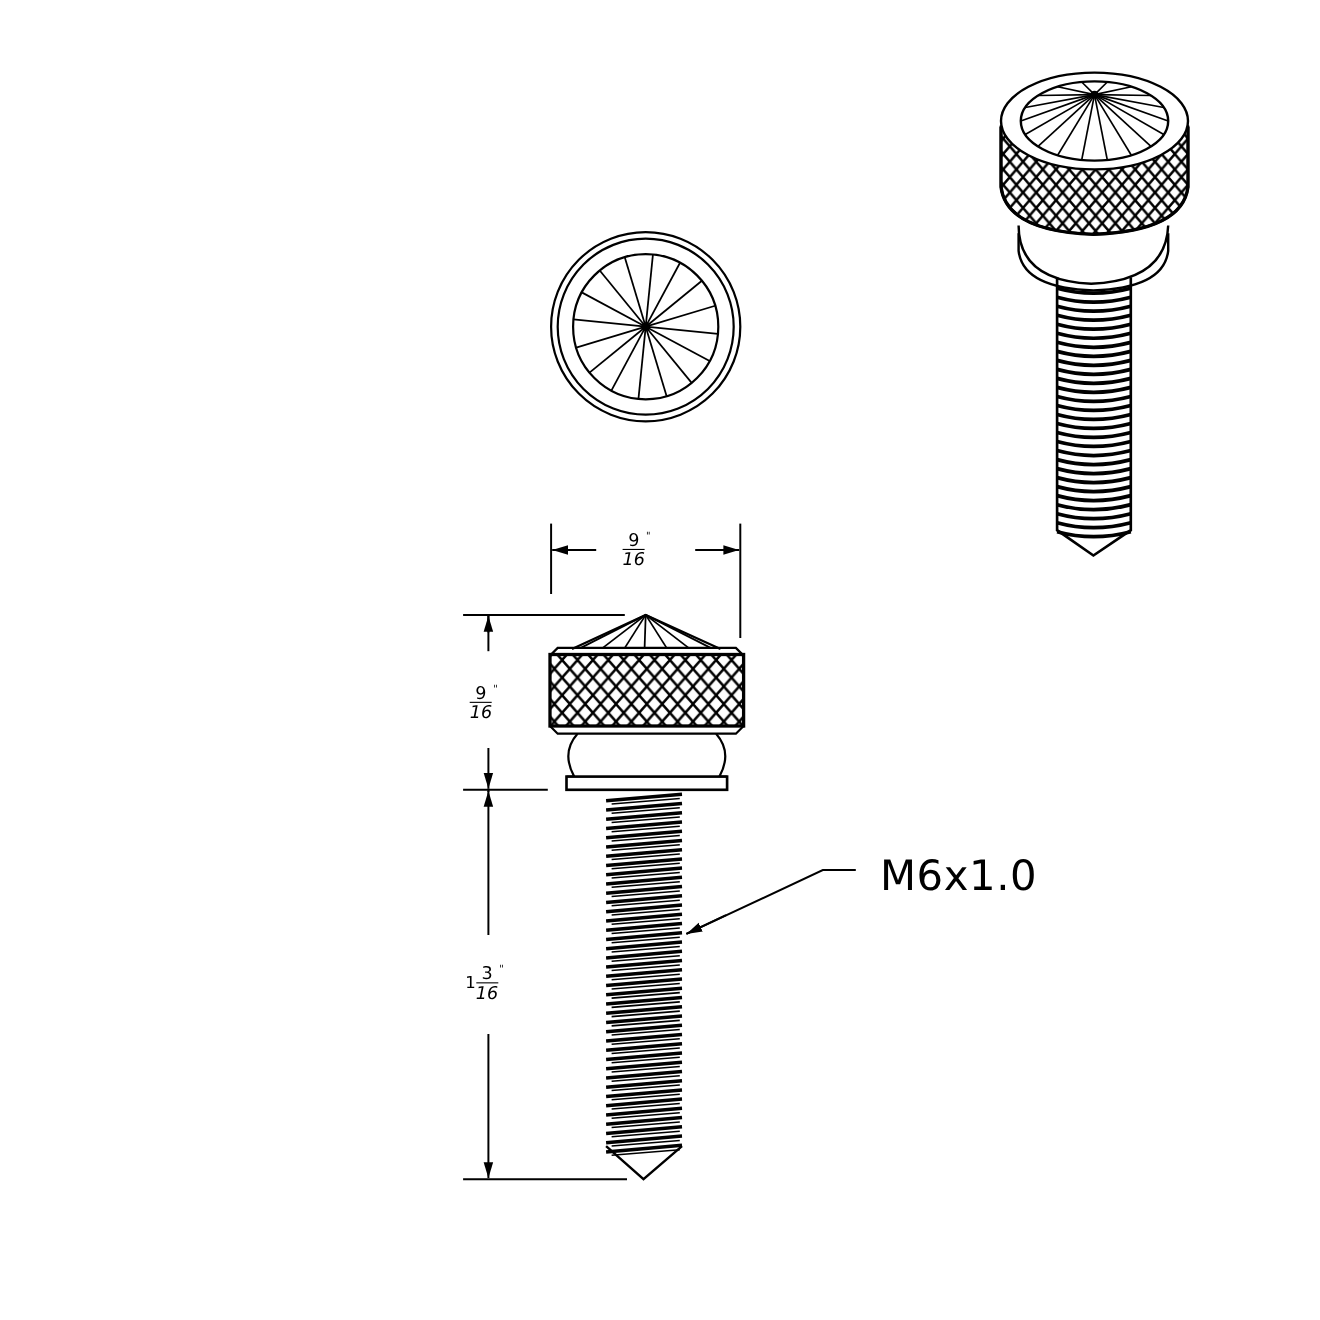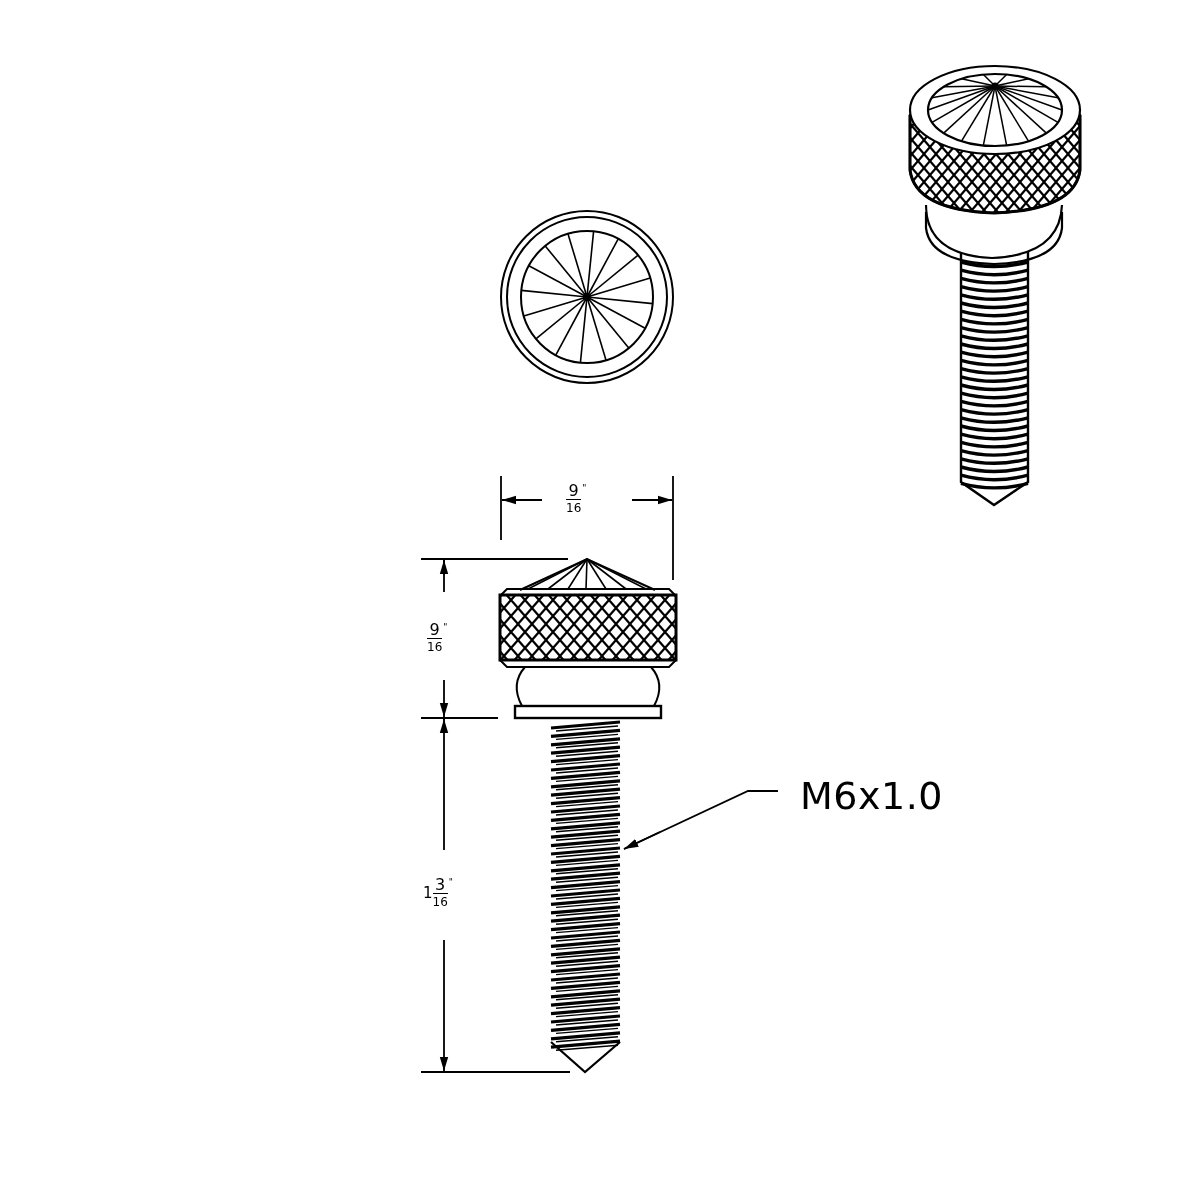--- a/index.html
+++ b/index.html
@@ -2,21 +2,21 @@
 <html><head>
 <meta charset="utf-8">
 <style>
   html, body { margin: 0; padding: 0; background: #ffffff; }
   body { width: 1200px; height: 1200px; position: relative; overflow: hidden;
          font-family: "DejaVu Sans", sans-serif; color: #000; }
   #drawing { position: absolute; left: 0; top: 0; }
   .dim-text { position: absolute; font-family: "DejaVu Sans", sans-serif; color: #000; line-height: 1; }
   .frac { display: inline-block; text-align: center; vertical-align: middle; }
   .frac .num { display: block; font-size: 16px; padding: 0 1px; border-bottom: 1.6px solid #000; line-height: 17px; }
-  .frac .den { display: block; font-size: 12px; line-height: 17px; }
+  .frac .den { display: block; font-size: 16px; line-height: 17px; font-style: italic; }
   .inch { font-size: 9px; vertical-align: top; position: relative; top: 2px; margin-left: 1px; }
   .whole { font-size: 15px; vertical-align: middle; }
   .callout { position: absolute; left: 800px; top: 774px; font-size: 38px;
              font-family: "DejaVu Sans", sans-serif; letter-spacing: 0.5px; }
 </style>
 </head>
 <body>
 
 <svg id="drawing" width="1200" height="1200" viewBox="0 0 1200 1200" xmlns="http://www.w3.org/2000/svg">
   <defs>

